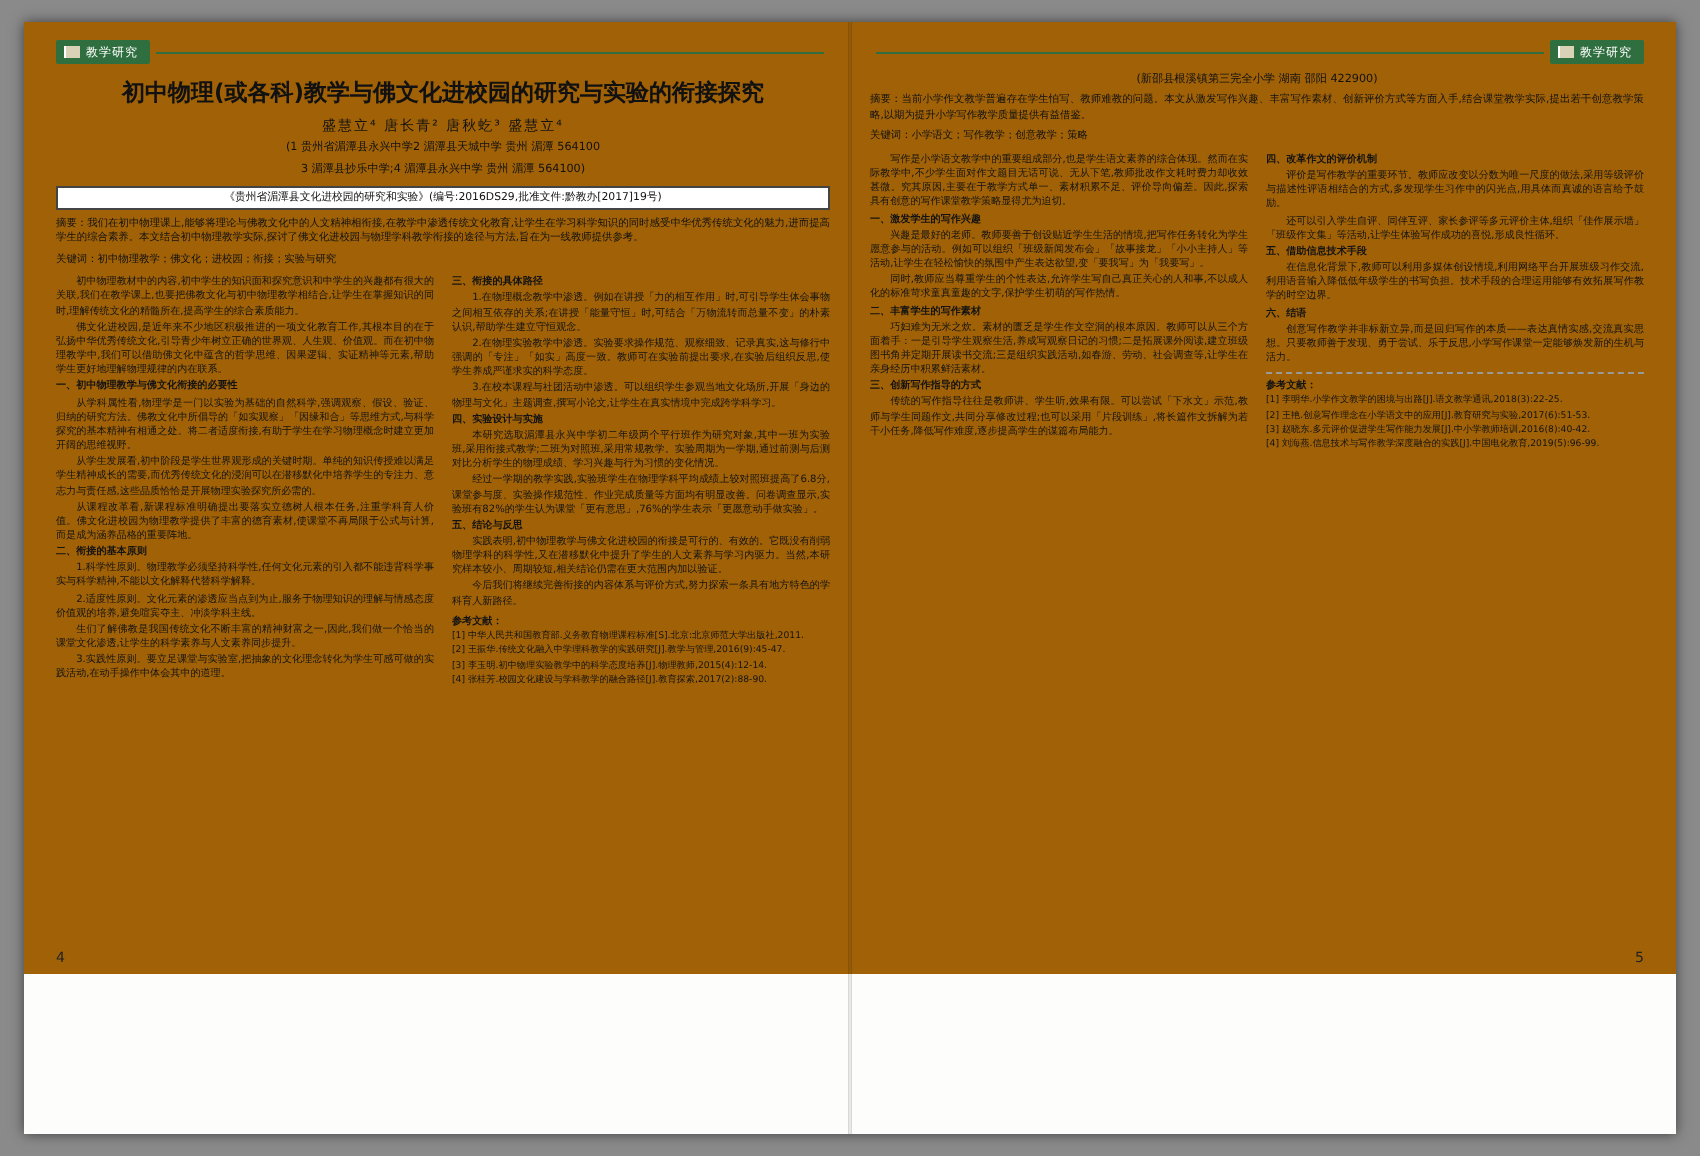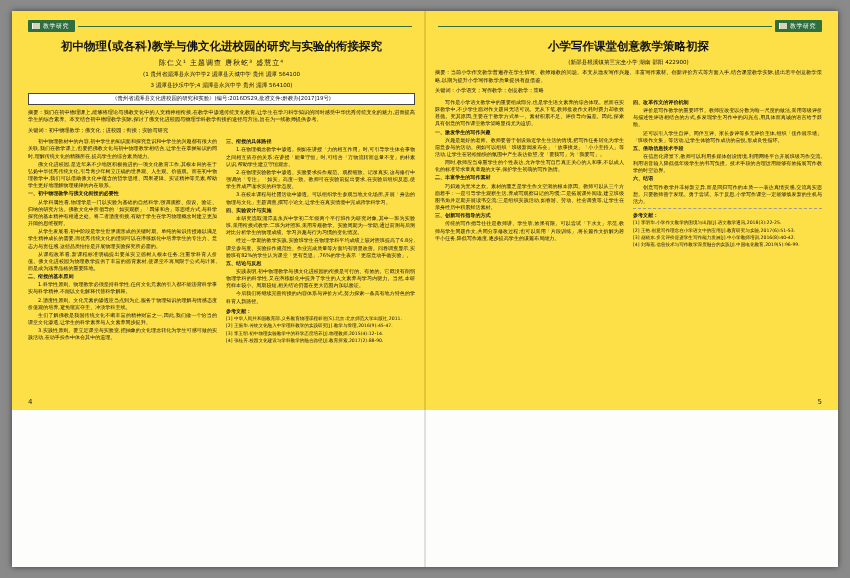--- a/index.html
+++ b/index.html
@@ -22,24 +22,24 @@
     display:flex;
   }
   .gutter{
     position:absolute;left:50%;top:0;width:2px;height:100%;
     background:linear-gradient(to right,rgba(0,0,0,.18),rgba(0,0,0,.05),rgba(0,0,0,.18));
     transform:translateX(-1px);
     z-index:5;
   }
   .page{
     position:relative;
-    width:413px;height:399px;
+    width:413px;height:476px;
     box-sizing:border-box;
     padding:8px 12px 16px 12px;
-    background:#fde047;
+    background:#a16207;
   }
   .page.left{padding-left:16px;padding-right:10px;}
   .page.right{padding-left:10px;padding-right:16px;}
 
   
   .runhead{
     position:relative;height:14px;
     display:flex;align-items:center;
     margin-bottom:3px;
   }
@@ -128,21 +128,21 @@
     <div class="page left">
       <div class="runhead">
         <span class="tag">
           <span class="bookicon"></span>
           <span>教学研究</span>
         </span>
         <span class="rule"></span>
       </div>
 
       <h1 class="title">初中物理(或各科)教学与佛文化进校园的研究与实验的衔接探究</h1>
-      <div class="authors">陈仁义¹  主题调查  唐秋虼³  盛慧立⁴</div>
+      <div class="authors">盛慧立⁴  唐长青²  唐秋虼³  盛慧立⁴</div>
       <div class="affil">(1 贵州省湄潭县永兴中学2 湄潭县天城中学  贵州   湄潭   564100</div>
       <div class="affil">3 湄潭县抄乐中学;4 湄潭县永兴中学  贵州   湄潭   564100)</div>
       <div class="banner">《贵州省湄潭县文化进校园的研究和实验》(编号:2016DS29,批准文件:黔教办[2017]19号)</div>
       <div class="abstract">摘要：我们在初中物理课上,能够将理论与佛教文化中的人文精神相衔接,在教学中渗透传统文化教育,让学生在学习科学知识的同时感受中华优秀传统文化的魅力,进而提高学生的综合素养。本文结合初中物理教学实际,探讨了佛文化进校园与物理学科教学衔接的途径与方法,旨在为一线教师提供参考。</div>
       <div class="keywords">关键词：初中物理教学；佛文化；进校园；衔接；实验与研究</div>
 
       <div class="twocol">
         <p>初中物理教材中的内容,初中学生的知识面和探究意识和中学生的兴趣都有很大的关联,我们在教学课上,也要把佛教文化与初中物理教学相结合,让学生在掌握知识的同时,理解传统文化的精髓所在,提高学生的综合素质能力。</p>
         <p>佛文化进校园,是近年来不少地区积极推进的一项文化教育工作,其根本目的在于弘扬中华优秀传统文化,引导青少年树立正确的世界观、人生观、价值观。而在初中物理教学中,我们可以借助佛文化中蕴含的哲学思维、因果逻辑、实证精神等元素,帮助学生更好地理解物理规律的内在联系。</p>
         <p class="h">一、初中物理教学与佛文化衔接的必要性</p>
@@ -180,21 +180,20 @@
 
     <div class="page right">
       <div class="runhead r">
         <span class="rule"></span>
         <span class="tag">
           <span class="bookicon"></span>
           <span>教学研究</span>
         </span>
       </div>
 
-      <h1 class="title">小学写作课堂创意教学策略初探</h1>
       <div class="affil">(新邵县根溪镇第三完全小学    湖南  邵阳   422900)</div>
       <div class="abstract">摘要：当前小学作文教学普遍存在学生怕写、教师难教的问题。本文从激发写作兴趣、丰富写作素材、创新评价方式等方面入手,结合课堂教学实际,提出若干创意教学策略,以期为提升小学写作教学质量提供有益借鉴。</div>
       <div class="keywords">关键词：小学语文；写作教学；创意教学；策略</div>
 
       <div class="twocol">
         <p>写作是小学语文教学中的重要组成部分,也是学生语文素养的综合体现。然而在实际教学中,不少学生面对作文题目无话可说、无从下笔,教师批改作文耗时费力却收效甚微。究其原因,主要在于教学方式单一、素材积累不足、评价导向偏差。因此,探索具有创意的写作课堂教学策略显得尤为迫切。</p>
         <p class="h">一、激发学生的写作兴趣</p>
         <p>兴趣是最好的老师。教师要善于创设贴近学生生活的情境,把写作任务转化为学生愿意参与的活动。例如可以组织「班级新闻发布会」「故事接龙」「小小主持人」等活动,让学生在轻松愉快的氛围中产生表达欲望,变「要我写」为「我要写」。</p>
         <p>同时,教师应当尊重学生的个性表达,允许学生写自己真正关心的人和事,不以成人化的标准苛求童真童趣的文字,保护学生初萌的写作热情。</p>
         <p class="h">二、丰富学生的写作素材</p>

